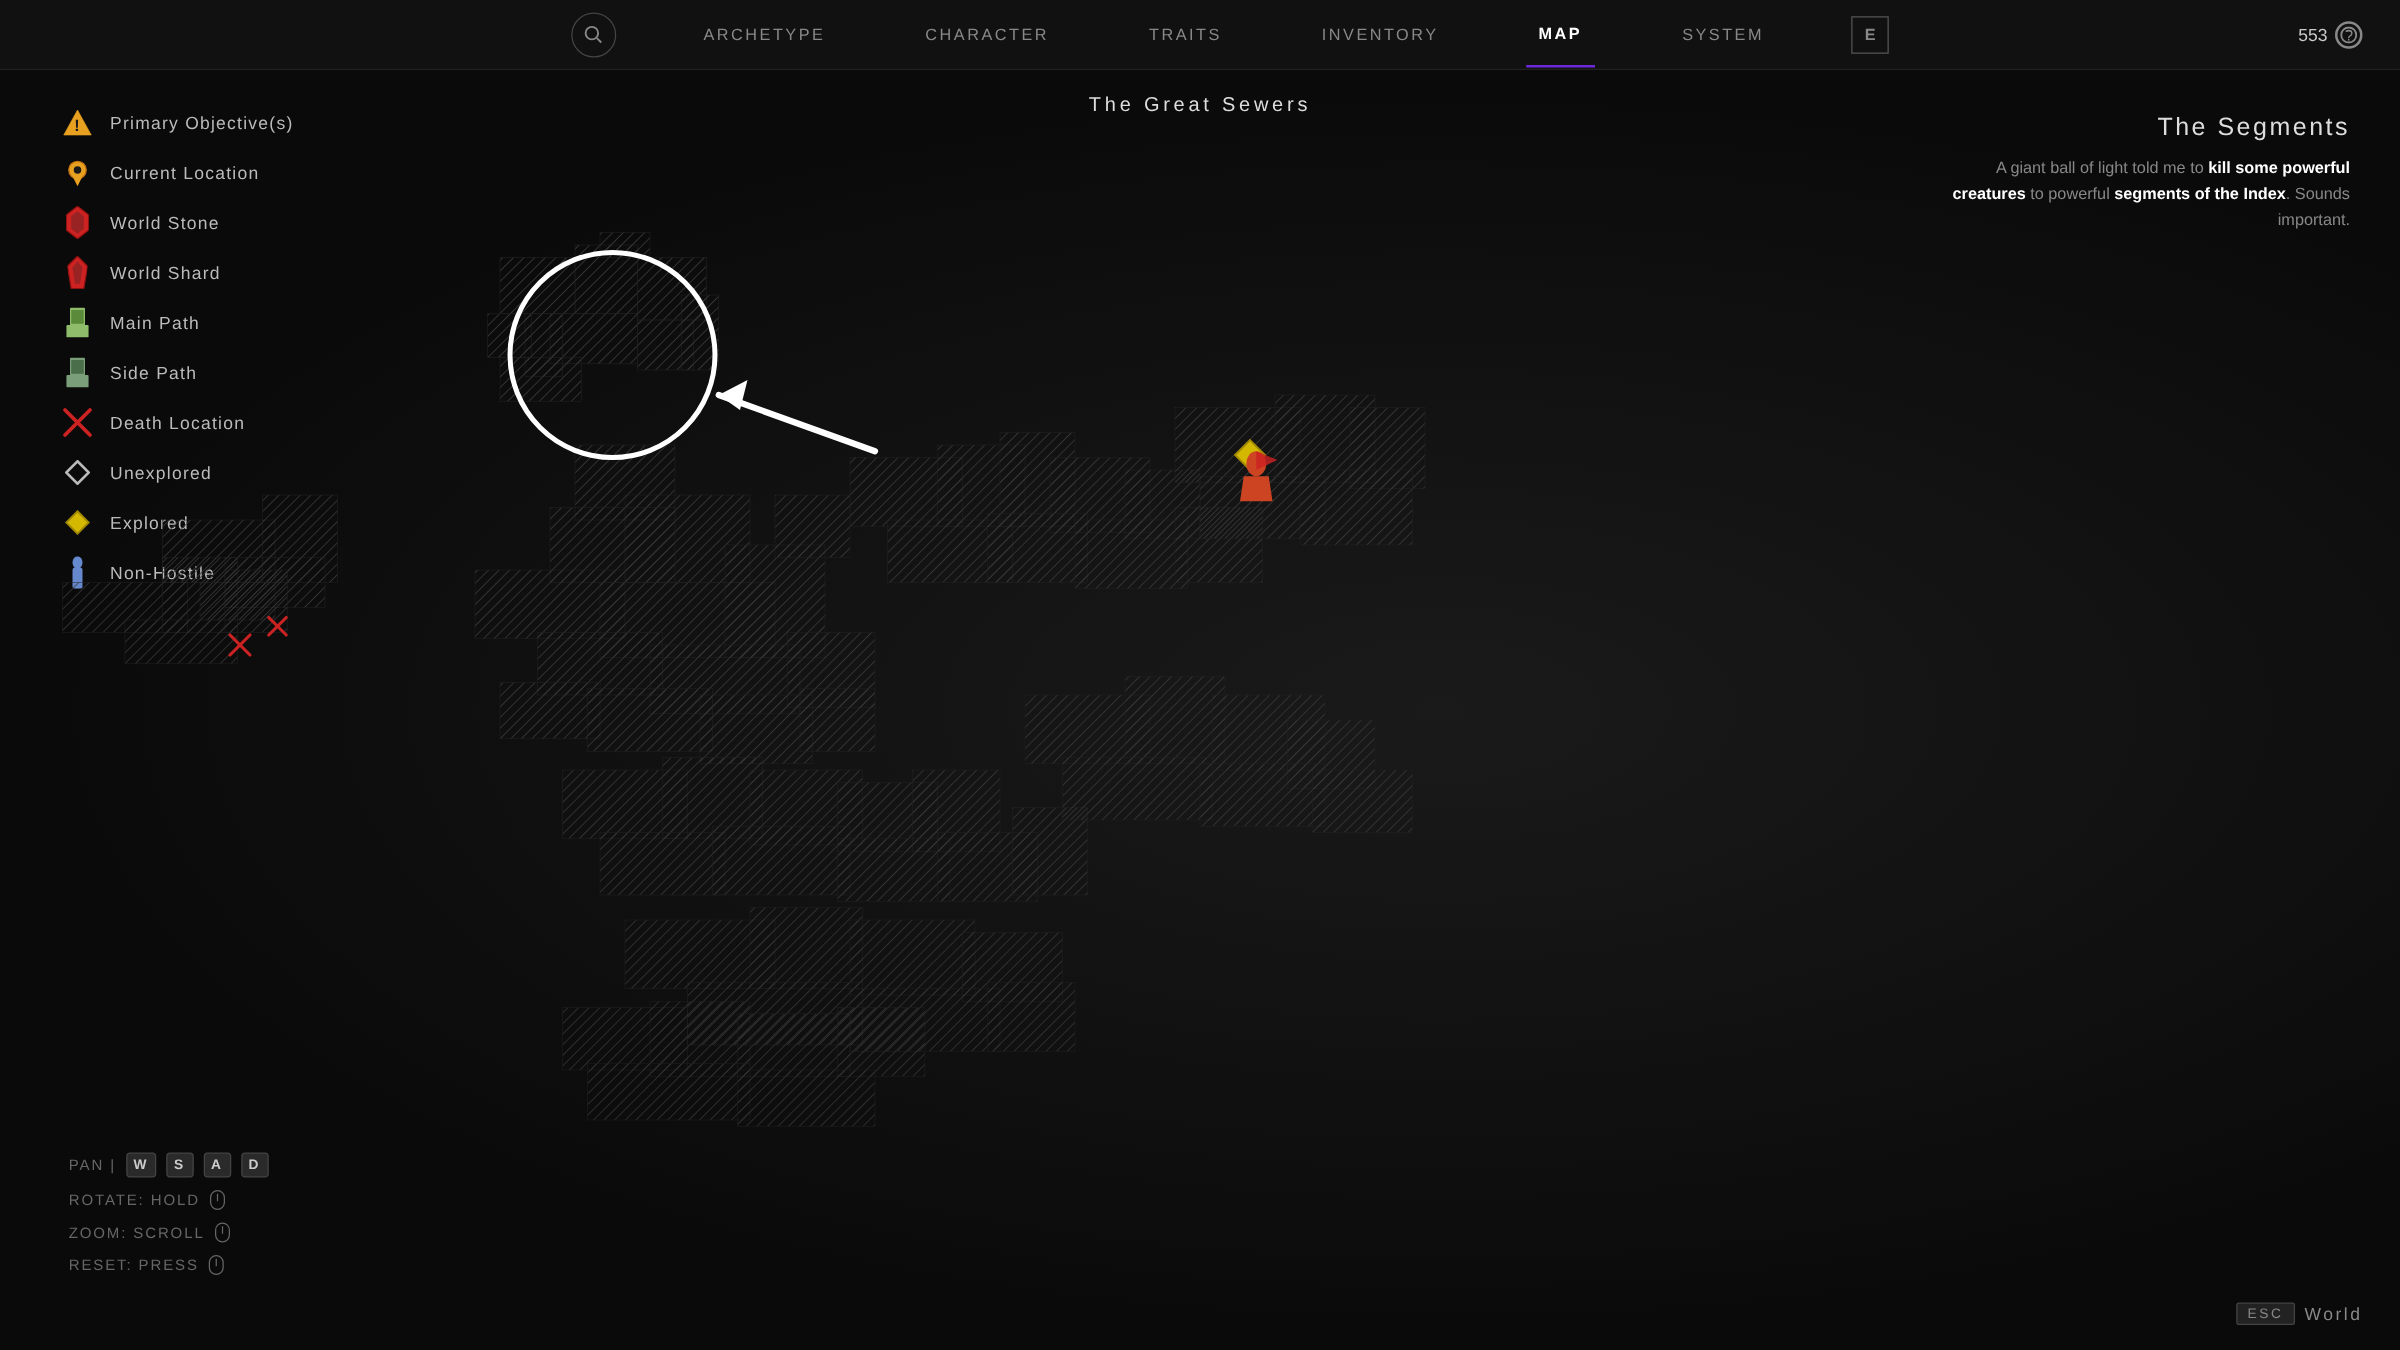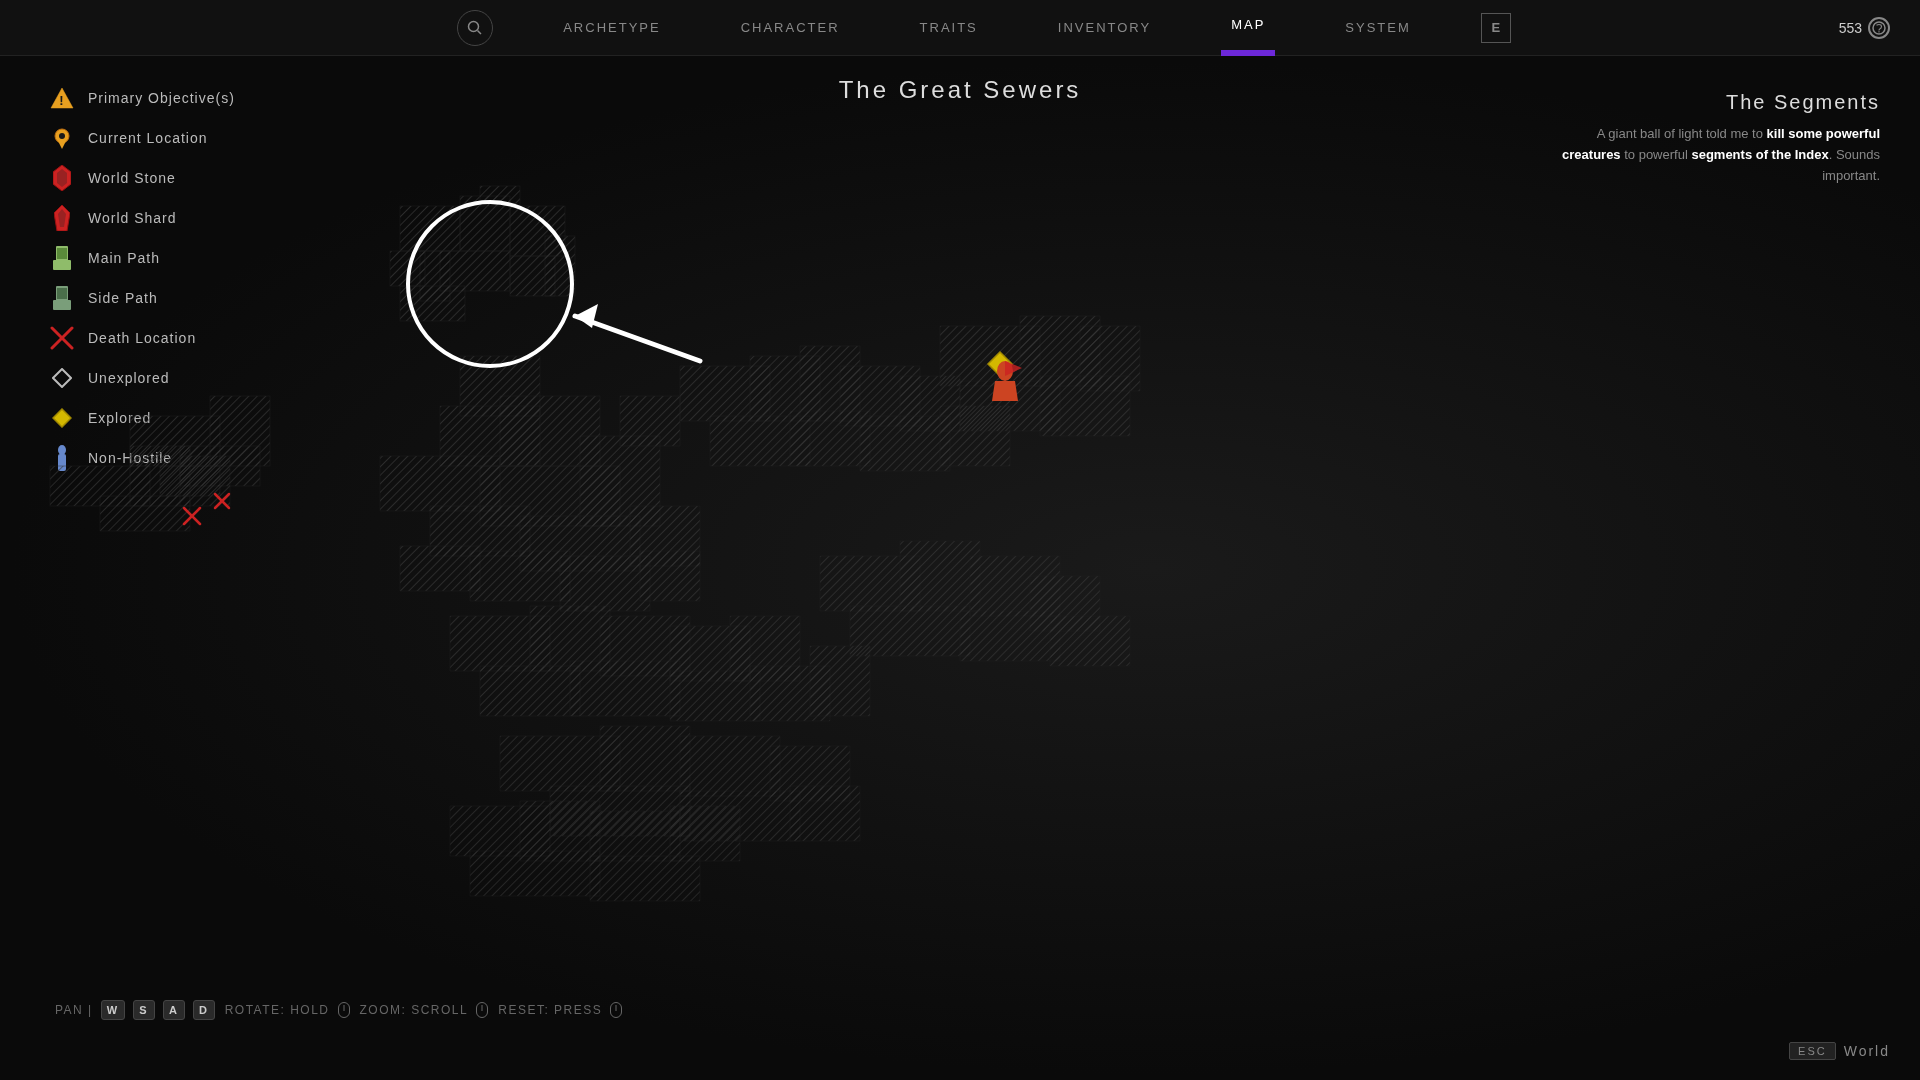--- a/index.html
+++ b/index.html
@@ -33,21 +33,22 @@
       color: #888;
       font-size: 13px;
       letter-spacing: 2px;
       text-transform: uppercase;
       cursor: pointer;
       padding: 18px 10px;
       font-weight: 500;
     }
     .nav-item.active {
       color: #fff;
-      border-bottom: 6px solid #6d28d9;
+      border-bottom: 2px solid #6d28d9;
+      font-weight: bold;
     }
 
     .nav-search {
       width: 36px;
       height: 36px;
       border-radius: 50%;
       border: 1px solid #444;
       display: flex;
       align-items: center;
       justify-content: center;
@@ -101,21 +102,21 @@
       overflow: hidden;
     }
 
     
     #map-title {
       position: absolute;
       top: 20px;
       left: 50%;
       transform: translateX(-50%);
       color: #ddd;
-      font-size: 24px;
+      font-size: 16px;
       font-weight: 300;
       letter-spacing: 3px;
       text-align: center;
     }
 
     
     #legend {
       position: absolute;
       top: 30px;
       left: 50px;
@@ -177,20 +178,21 @@
       top: 0; left: 0;
       width: 100%; height: 100%;
     }
 
     
     #controls {
       position: absolute;
       bottom: 60px;
       left: 55px;
       display: flex;
+      flex-direction: column;
       gap: 10px;
       color: #666;
       font-size: 12px;
       letter-spacing: 1.5px;
     }
 
     .control-row {
       display: flex;
       align-items: center;
       gap: 8px;

